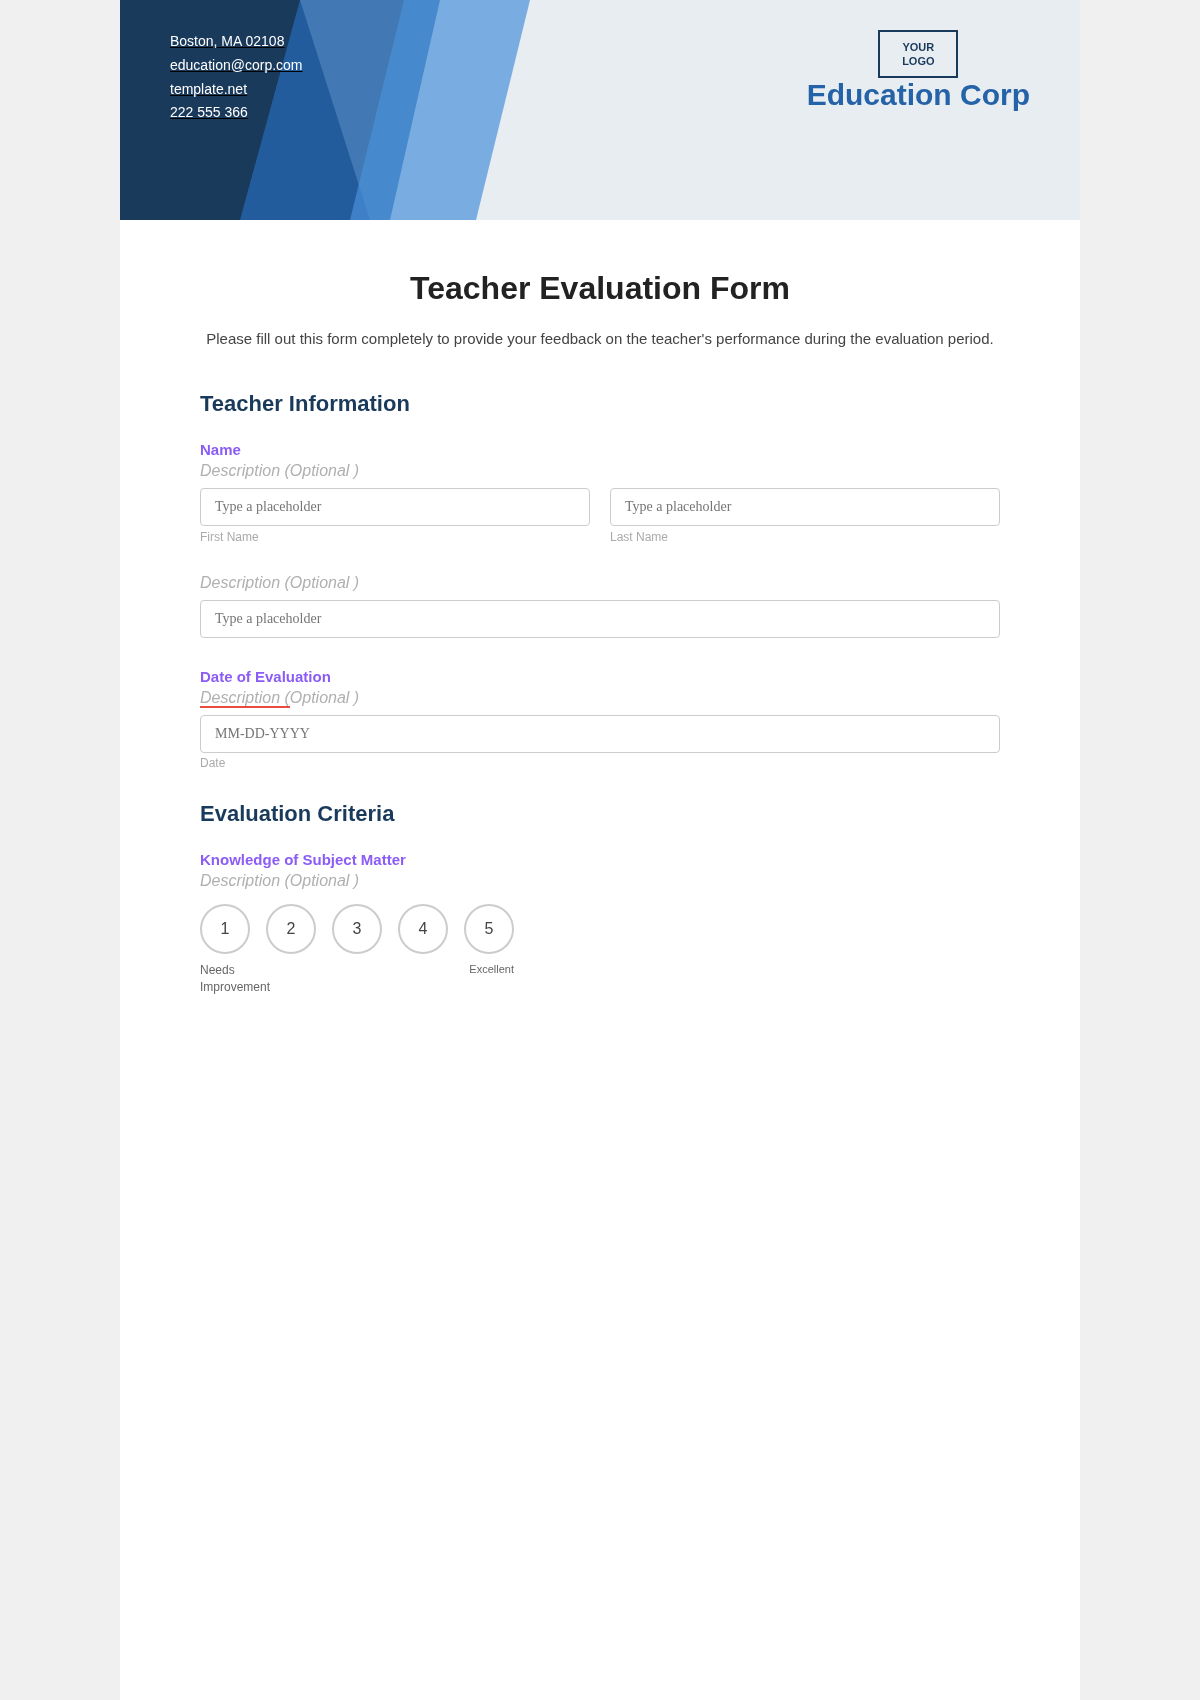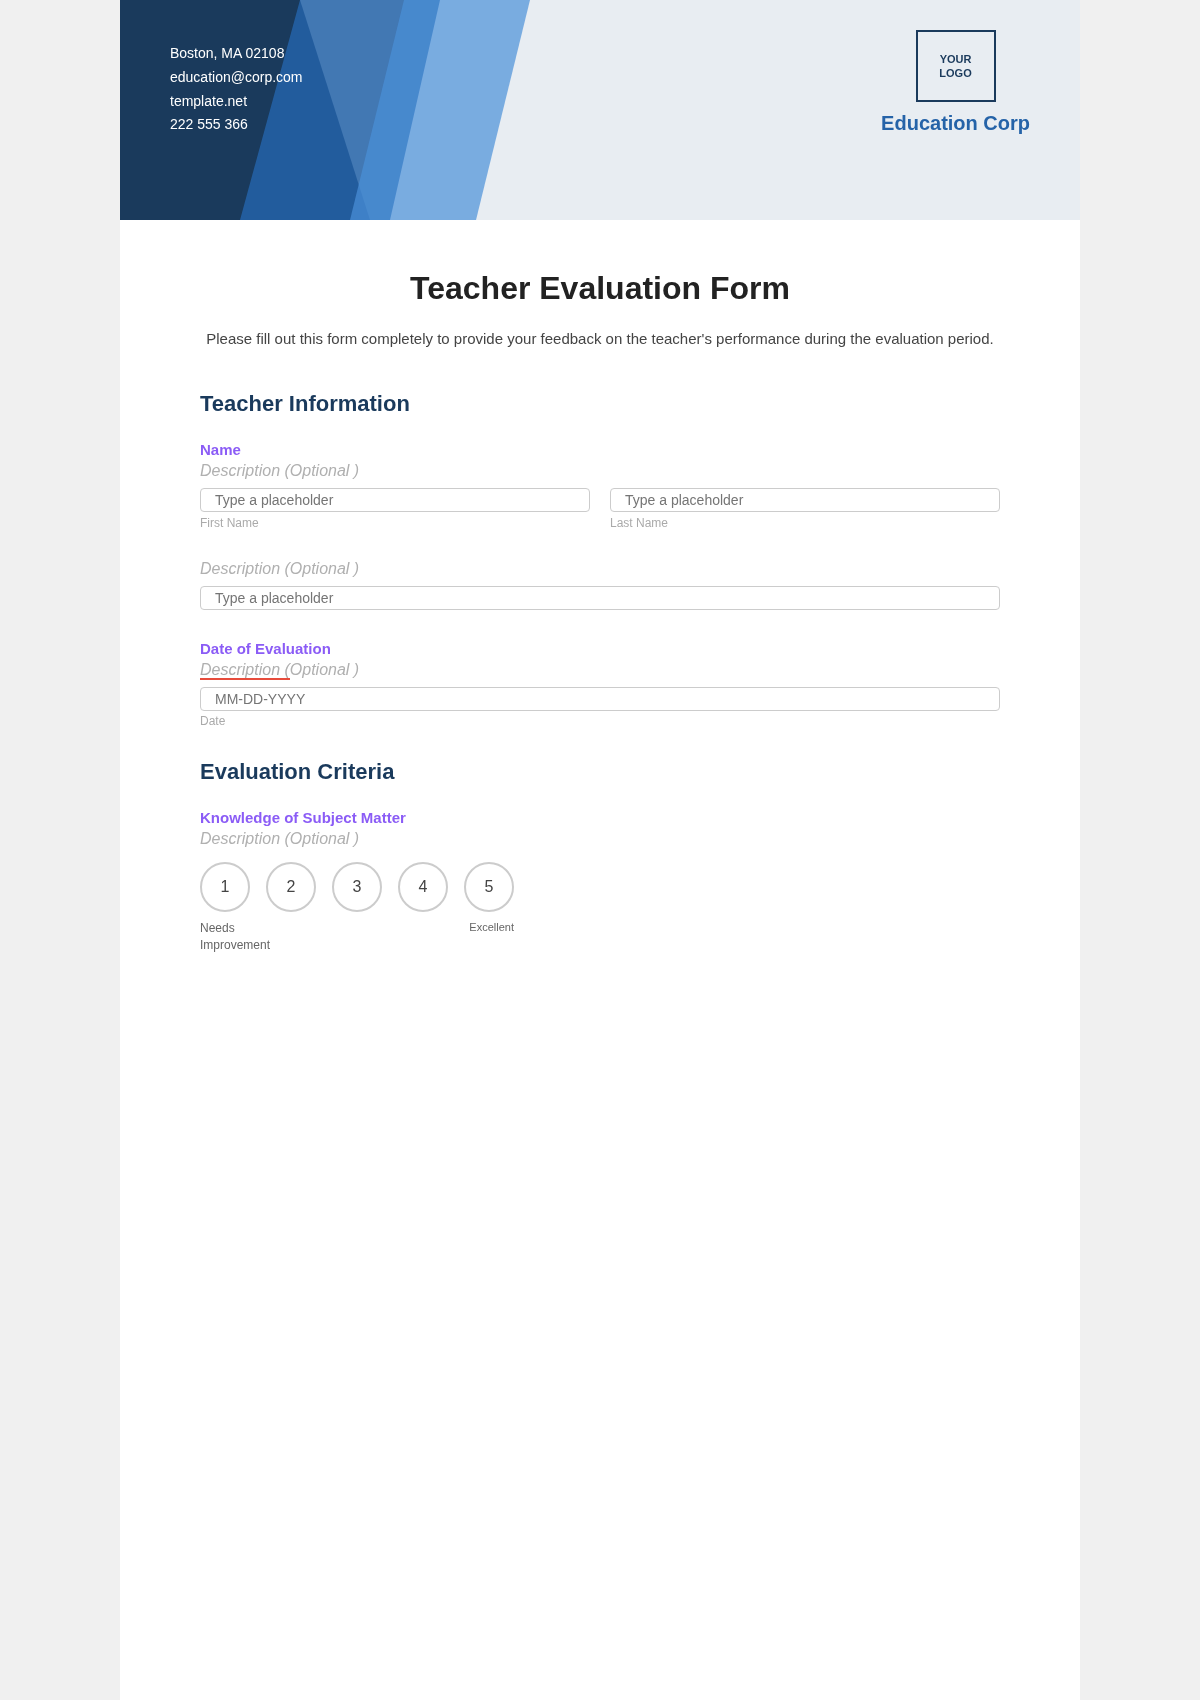--- a/index.html
+++ b/index.html
@@ -22,21 +22,22 @@
       position: relative;
       height: 220px;
       overflow: hidden;
       display: flex;
       align-items: flex-start;
       justify-content: space-between;
     }
     .header-left {
       position: relative;
       z-index: 2;
-      padding: 42px 0 0 50px;
+      padding: 30px 0 0 50px;
+      text-decoration: underline;
     }
     .header-left p {
       color: #fff;
       font-size: 14px;
       line-height: 1.7;
     }
     .header-shapes {
       position: absolute;
       left: 0;
       top: 0;
@@ -68,35 +69,34 @@
     }
     .header-right {
       padding: 30px 50px 0 0;
       display: flex;
       flex-direction: column;
       align-items: center;
       z-index: 2;
     }
     .logo-box {
       border: 2px solid #1a3a5c;
-      width: 80px; height: 72px;
+      width: 80px; height: 48px;
       display: flex;
       align-items: center;
       justify-content: center;
       font-size: 11px;
       font-weight: bold;
       color: #1a3a5c;
       text-align: center;
       line-height: 1.3;
     }
     .company-name {
       color: #2563a8;
-      font-size: 20px;
-      font-weight: bold;
-      margin-top: 10px;
+      font-size: 30px;
+      font-weight: bold;
     }
 
     
     .form-content {
       padding: 50px 80px 60px 80px;
     }
     .form-title {
       text-align: center;
       font-size: 32px;
       font-weight: bold;
@@ -154,26 +154,27 @@
       gap: 20px;
     }
     .input-wrapper {
       flex: 1;
       display: flex;
       flex-direction: column;
     }
     .form-input {
       border: 1px solid #ccc;
       border-radius: 4px;
-      padding: 3px 14px;
+      padding: 10px 14px;
       font-size: 14px;
       color: #999;
       background: #fff;
       outline: none;
       width: 100%;
+      font-family: Liberation Serif, serif;
     }
     .input-sublabel {
       font-size: 12px;
       color: #aaa;
       margin-top: 4px;
     }
 
     
     .rating-group {
       margin-bottom: 30px;

